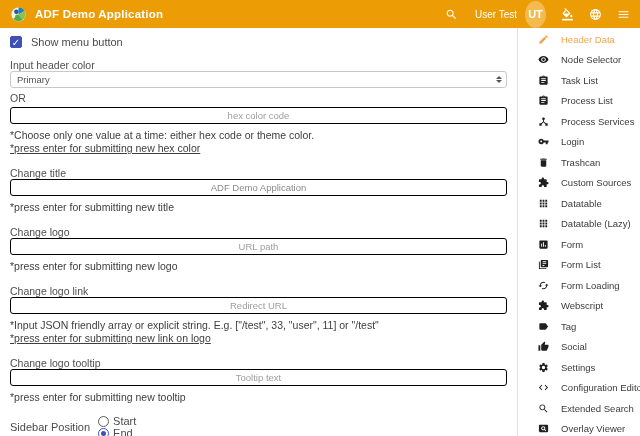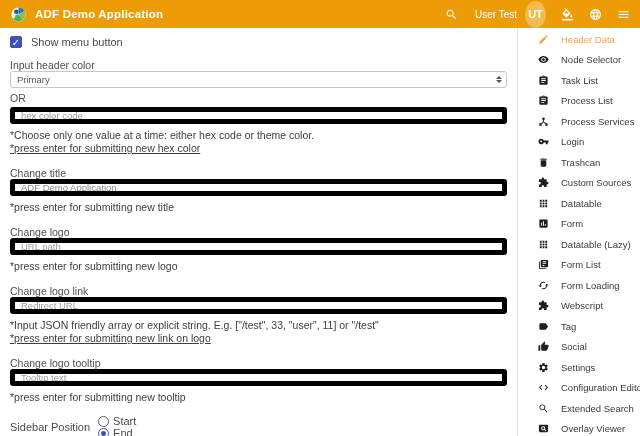--- a/index.html
+++ b/index.html
@@ -50,23 +50,24 @@
     height:17px;border:1px solid #c9c9c9;border-radius:3px;background:#fff;
     display:flex;align-items:center;padding:0 4px 0 6px;cursor:pointer;
   }
   .select-value{flex:1;font-size:9.5px;color:#555;}
   .select-arrows{display:flex;flex-direction:column;align-items:center;gap:1px;}
   .select-arrows i{display:block;width:0;height:0;border-left:3px solid transparent;border-right:3px solid transparent;}
   .select-arrows .up{border-bottom:3.5px solid #555;}
   .select-arrows .down{border-top:3.5px solid #555;}
   .or{margin-top:5px;}
   input.text{
-    width:100%;height:17px;border:5px solid #000000;border-radius:3px;
+    width:100%;height:17px;border:1px solid #000000;border-radius:3px;
     font-family:inherit;font-size:9.5px;color:#8a8a8a;padding:0 6px;outline:none;
     display:block;
+    text-align:center;
   }
   input.text::placeholder{color:#9d9d9d;}
   .hint{font-size:10.5px;line-height:12px;color:#3e3e3e;margin-top:5px;}
   .hint + .hint{margin-top:1px;text-decoration:underline;}
   .section{margin-top:14px;}
   .gap3{height:3px;}
   .radio-row{display:flex;align-items:center;margin-top:12px;font-size:11px;color:#4a4a4a;}
   .radio-opt{display:flex;align-items:center;cursor:pointer;}
   .radio{
     width:11px;height:11px;border:1.5px solid #5c5c5c;border-radius:50%;
@@ -240,32 +241,32 @@
       <span class="lbl">Custom Sources</span>
     </div>
     <div class="side-item">
       <svg viewBox="0 0 24 24">
         <path d="M4 8h4V4H4v4zm6 12h4v-4h-4v4zm-6 0h4v-4H4v4zm0-6h4v-4H4v4zm6 0h4v-4h-4v4zm6-10v4h4V4h-4zm-6 4h4V4h-4v4zm6 6h4v-4h-4v4zm0 6h4v-4h-4v4z"></path>
       </svg>
       <span class="lbl">Datatable</span>
     </div>
     <div class="side-item">
       <svg viewBox="0 0 24 24">
+        <path d="M4 8h4V4H4v4zm6 12h4v-4h-4v4zm-6 0h4v-4H4v4zm0-6h4v-4H4v4zm6 0h4v-4h-4v4zm6-10v4h4V4h-4zm-6 4h4V4h-4v4zm6 6h4v-4h-4v4zm0 6h4v-4h-4v4z"></path>
+      </svg>
+      <span class="lbl">Datatable (Lazy)</span>
+    </div>
+    <div class="side-item">
+      <svg viewBox="0 0 24 24">
         <path d="M19 3H5c-1.1 0-2 .9-2 2v14c0 1.1.9 2 2 2h14c1.1 0 2-.9 2-2V5c0-1.1-.9-2-2-2zM9 17H7v-7h2v7zm4 0h-2V7h2v10zm4 0h-2v-4h2v4z"></path>
       </svg>
       <span class="lbl">Form</span>
     </div>
     <div class="side-item">
       <svg viewBox="0 0 24 24">
-        <path d="M4 8h4V4H4v4zm6 12h4v-4h-4v4zm-6 0h4v-4H4v4zm0-6h4v-4H4v4zm6 0h4v-4h-4v4zm6-10v4h4V4h-4zm-6 4h4V4h-4v4zm6 6h4v-4h-4v4zm0 6h4v-4h-4v4z"></path>
-      </svg>
-      <span class="lbl">Datatable (Lazy)</span>
-    </div>
-    <div class="side-item">
-      <svg viewBox="0 0 24 24">
         <path d="M20 2H8c-1.1 0-2 .9-2 2v12c0 1.1.9 2 2 2h12c1.1 0 2-.9 2-2V4c0-1.1-.9-2-2-2zm-2 9H10V9h8v2zm-4 4h-4v-2h4v2zm4-8H10V5h8v2zM4 6H2v14c0 1.1.9 2 2 2h14v-2H4V6z"></path>
       </svg>
       <span class="lbl">Form List</span>
     </div>
     <div class="side-item">
       <svg viewBox="0 0 24 24">
         <path d="M19 8l-4 4h3c0 3.31-2.69 6-6 6-1.01 0-1.97-.25-2.8-.7l-1.46 1.46C8.97 19.54 10.43 20 12 20c4.42 0 8-3.58 8-8h3l-4-4zM6 12c0-3.31 2.69-6 6-6 1.01 0 1.97.25 2.8.7l1.46-1.46C15.03 4.46 13.57 4 12 4c-4.42 0-8 3.58-8 8H1l4 4 4-4H6z"></path>
       </svg>
       <span class="lbl">Form Loading</span>
     </div>

